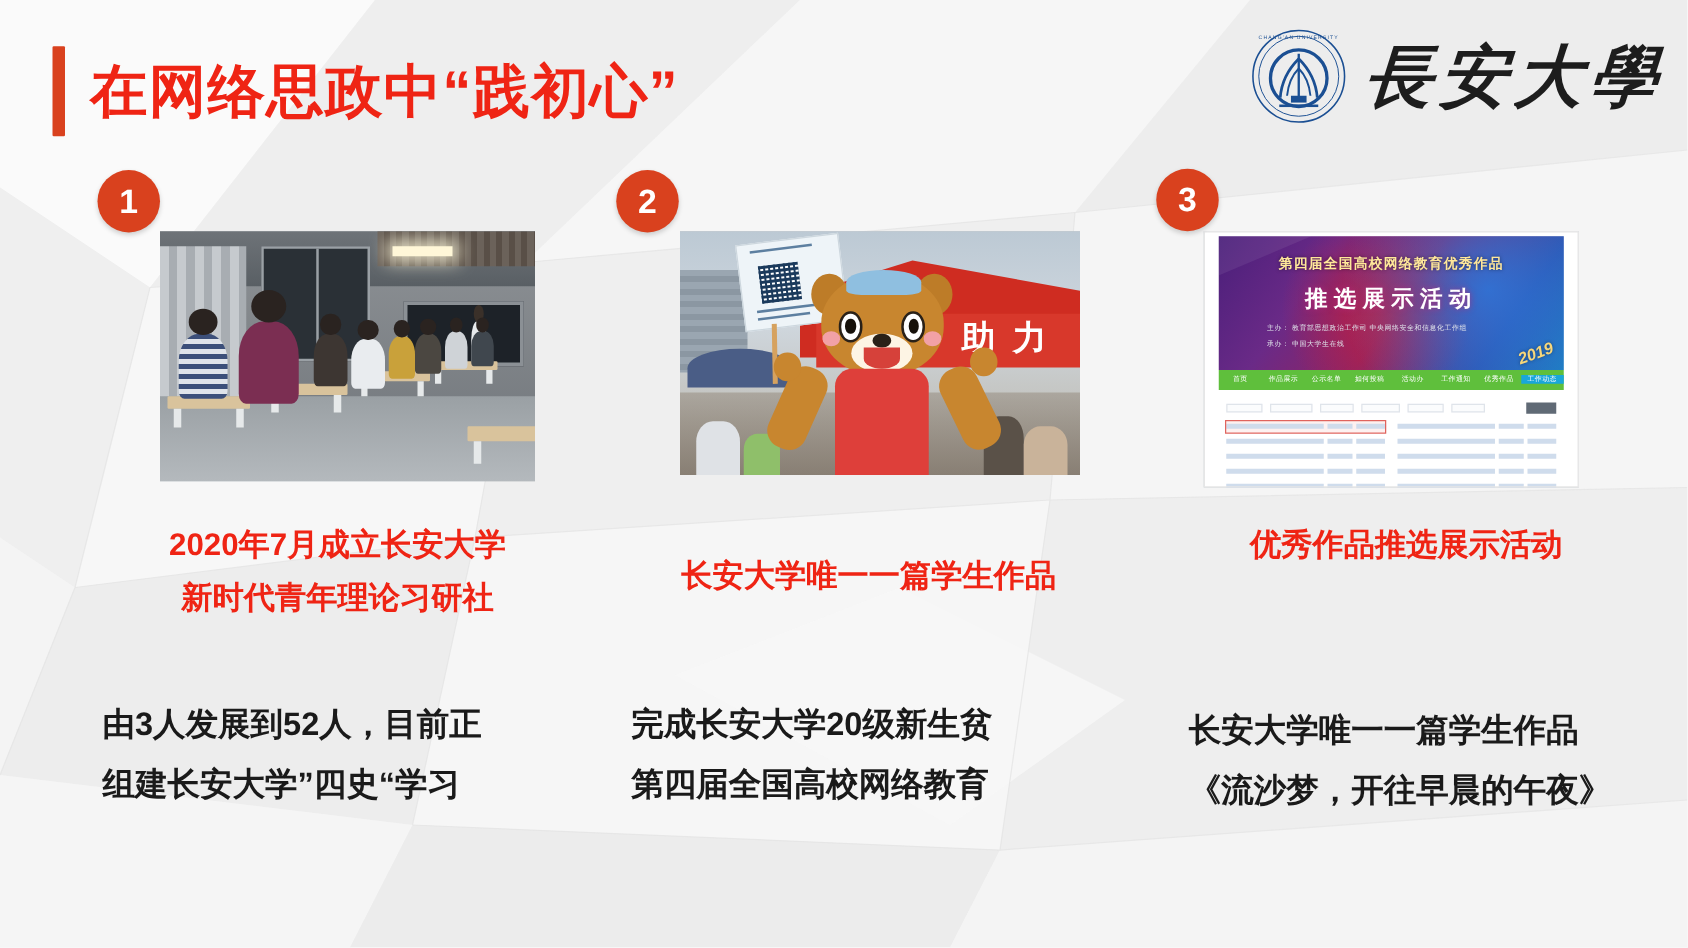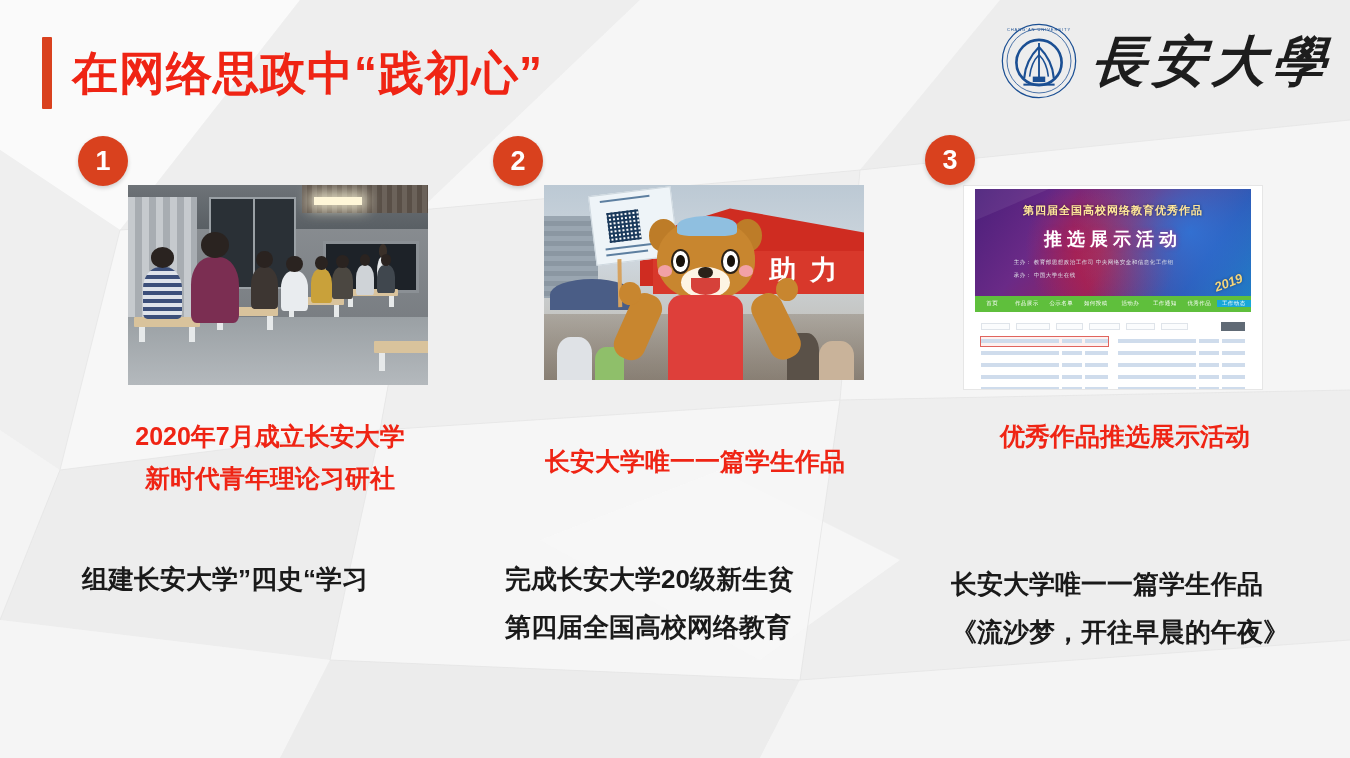--- a/index.html
+++ b/index.html
@@ -320,20 +320,21 @@
         <div class="stu" style="left:83%; top:40%; width:6%;  height:14%; background:#40474e;"></div>
       </div>
     </div>
 
     <div class="cap-red">
       <div>2020年7月成立长安大学</div>
       <div>新时代青年理论习研社</div>
     </div>
 
     <div class="cap-body">
+      <div>由3人发展到52人，目前正</div>
       <div>组建长安大学”四史“学习</div>
     </div>
   </div>
 
   <div class="col col-2">
     <div class="badge">2</div>
 
     <div class="photo">
       <div class="fair">
         <div class="bldg"></div>

